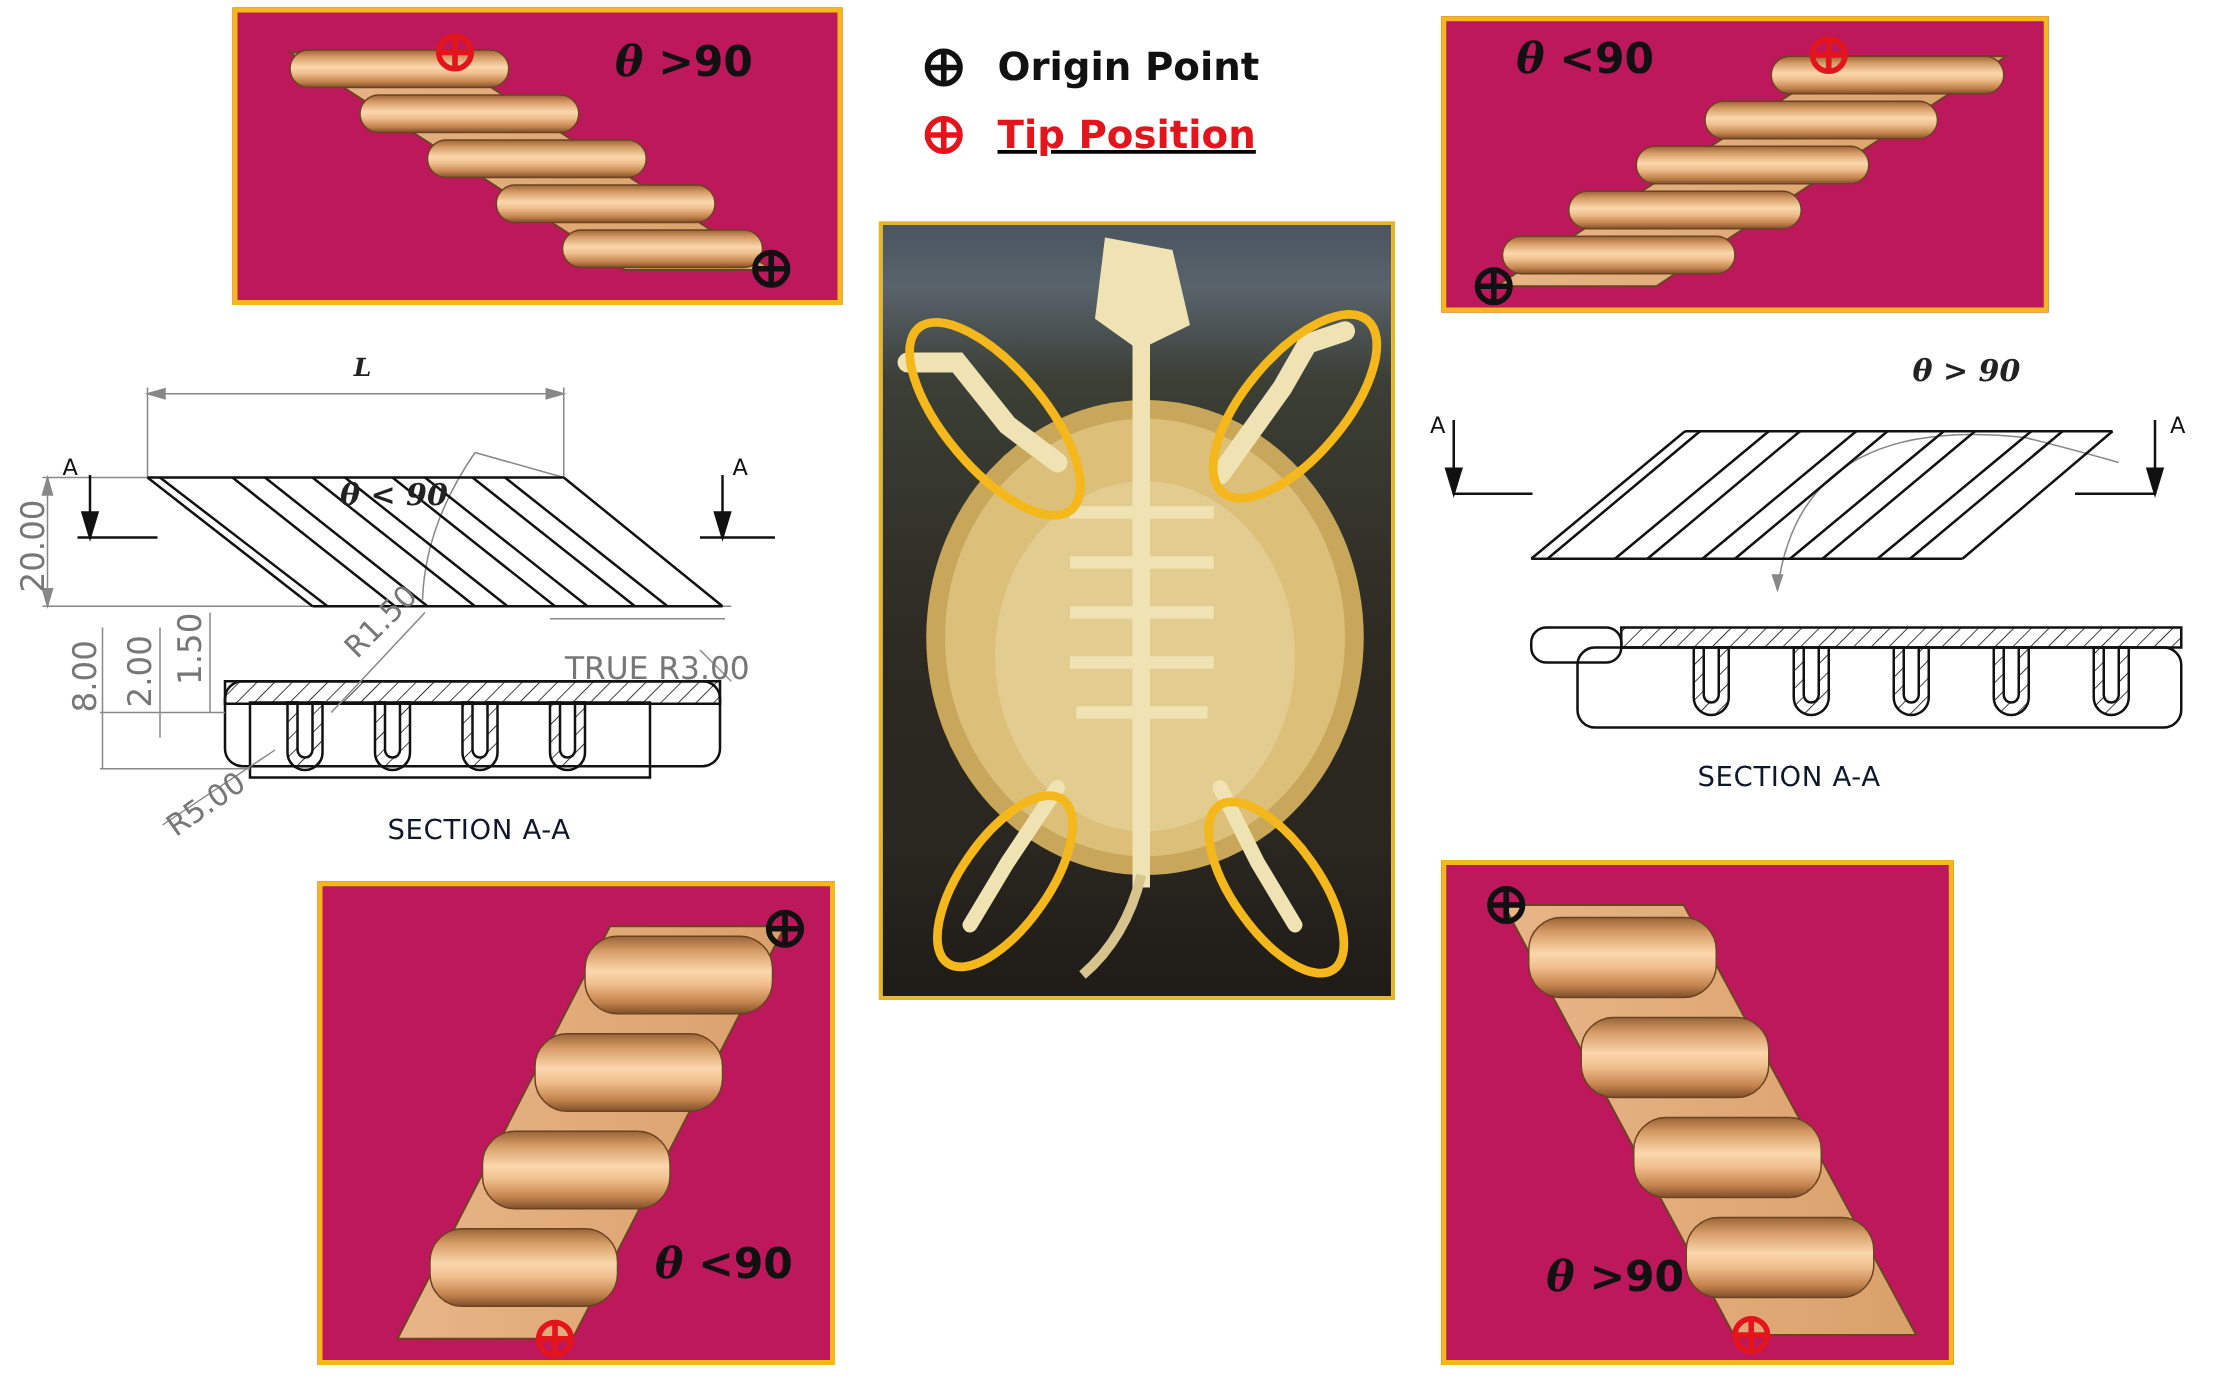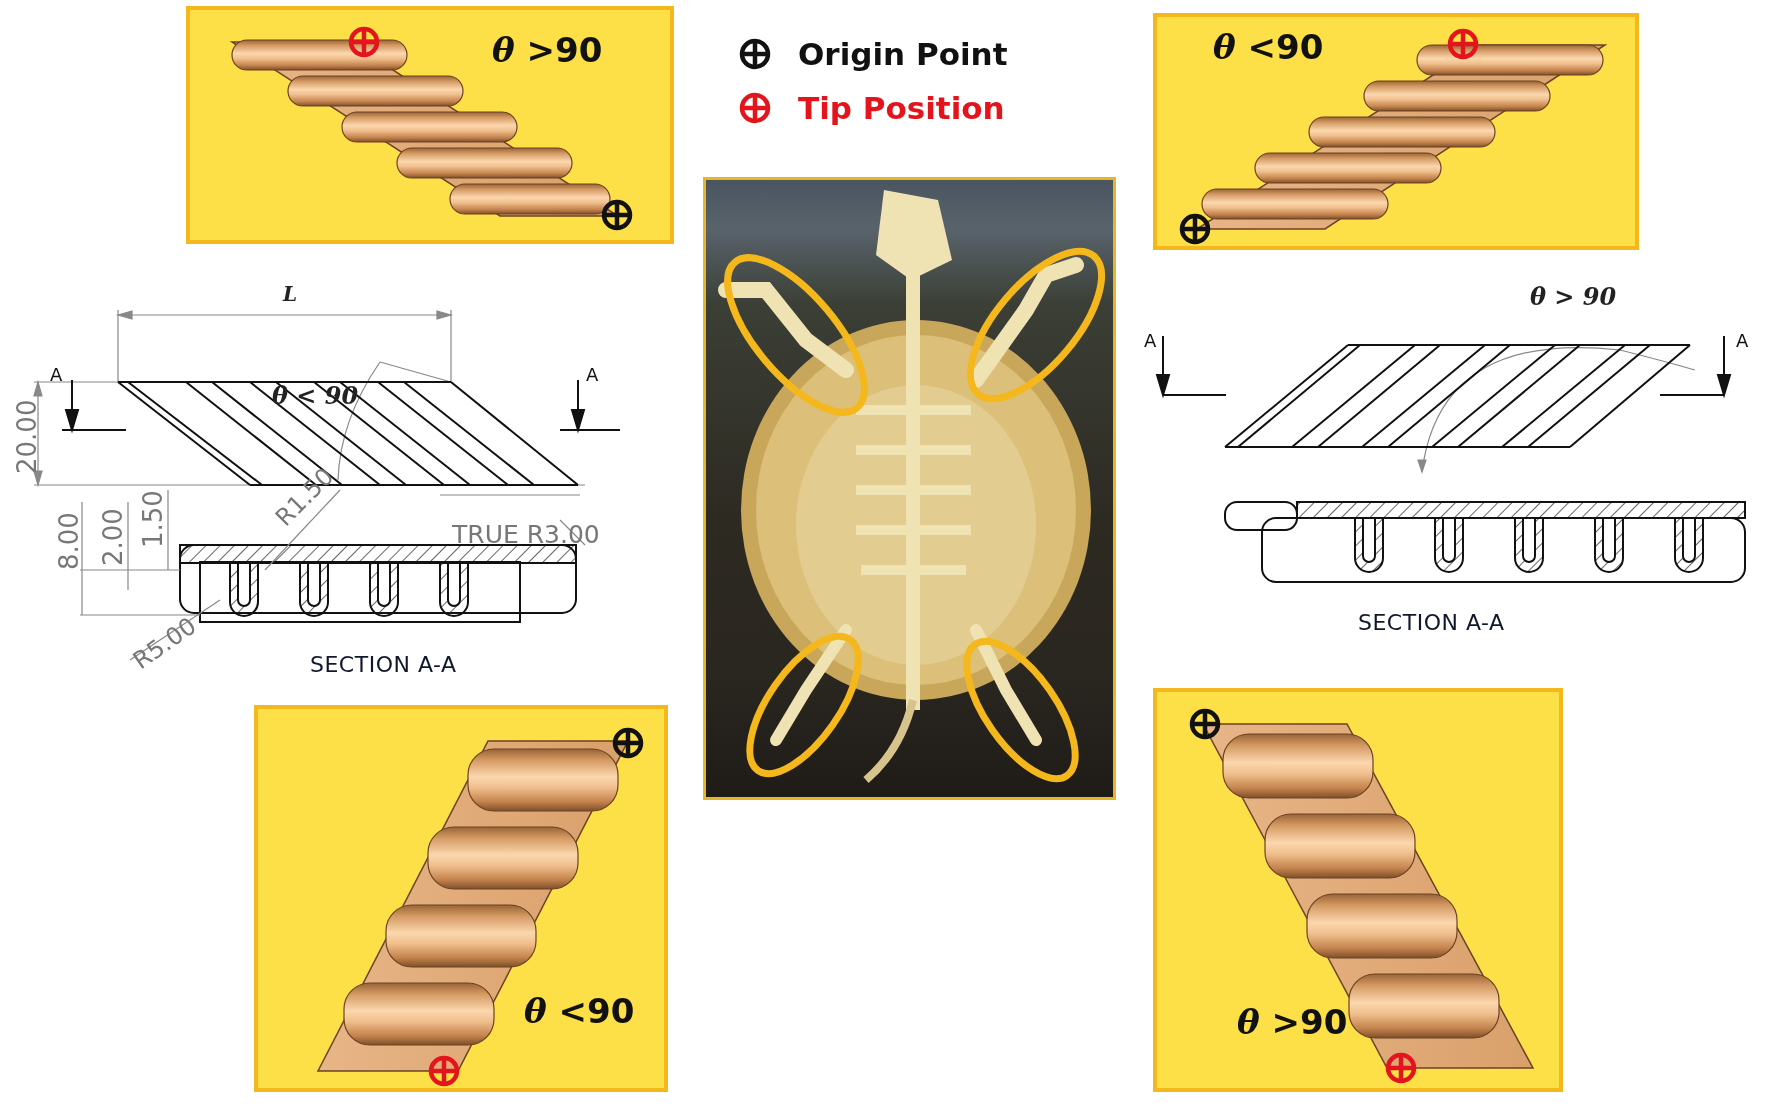--- a/index.html
+++ b/index.html
@@ -1,18 +1,18 @@
 <!DOCTYPE html>
 <html><head>
 <meta charset="utf-8">
 <style>
   html, body { margin:0; padding:0; background:#ffffff; }
   body { width:1770px; height:1104px; position:relative; overflow:hidden; font-family:"Liberation Sans", sans-serif; }
   .abs { position:absolute; }
-  .panel { position:absolute; border:4px solid #f4b81c; box-sizing:border-box; background:#fde047; }
+  .panel { position:absolute; border:4px solid #f4b81c; box-sizing:border-box; background:#be185d; }
   .theta-label { position:absolute; font-family:"DejaVu Sans", sans-serif; font-weight:bold; font-size:34px; color:#111; white-space:nowrap; }
   .theta-label .sym { font-family:"DejaVu Serif", serif; font-style:italic; font-weight:bold; }
   .legend-row { position:absolute; display:flex; align-items:center; gap:26px; font-family:"DejaVu Sans", sans-serif; font-weight:bold; font-size:31px; }
   .dim-text { position:absolute; font-family:"DejaVu Sans", sans-serif; color:#777; font-size:24px; white-space:nowrap; }
   .dim-text.vert { transform:rotate(-90deg); transform-origin:left top; }
   .section-caption { position:absolute; font-family:"DejaVu Sans", sans-serif; font-size:22px; color:#0f172a; letter-spacing:0.5px; }
   .drawing-theta { position:absolute; font-family:"DejaVu Serif", serif; font-style:italic; font-weight:bold; font-size:24px; color:#222; white-space:nowrap; }
   .serif-L { position:absolute; font-family:"DejaVu Serif", serif; font-style:italic; font-weight:bold; font-size:20px; color:#222; }
   .photo { position:absolute; left:703px; top:177px; width:413px; height:623px; border:3px solid #e7b625; box-sizing:border-box; overflow:hidden;
     background: linear-gradient(180deg, #4a5560 0%, #59636b 8%, #3b3f36 20%, #2d2a22 55%, #2a2620 80%, #1f1c18 100%); }
@@ -44,21 +44,21 @@
     </g>
   </defs>
 </svg>
 
 <div class="legend-row" style="left:738px; top:36px;align-items:center;">
   <svg width="34" height="34" viewBox="-17 -17 34 34">
     <use href="#xhair" stroke="#111"></use>
   </svg>
   <span style="color:#111;">Origin Point</span>
 </div>
-<div class="legend-row" style="left:738px; top:90px;">
+<div class="legend-row" style="left:738px; top:90px;text-decoration:underline;">
   <svg width="34" height="34" viewBox="-17 -17 34 34">
     <use href="#xhair" stroke="#e3141b"></use>
   </svg>
   <span style="color:#e3141b;">Tip Position</span>
 </div>
 
 <div class="panel" style="left:186px; top:6px; width:488px; height:238px;">
   <svg class="abs" style="left:0; top:0;" width="480" height="230" viewBox="0 0 480 230">
 
     <polygon points="42,32 160,32 428,206 310,206" fill="url(#copperBase)" stroke="#6b4322" stroke-width="1.5"></polygon>

